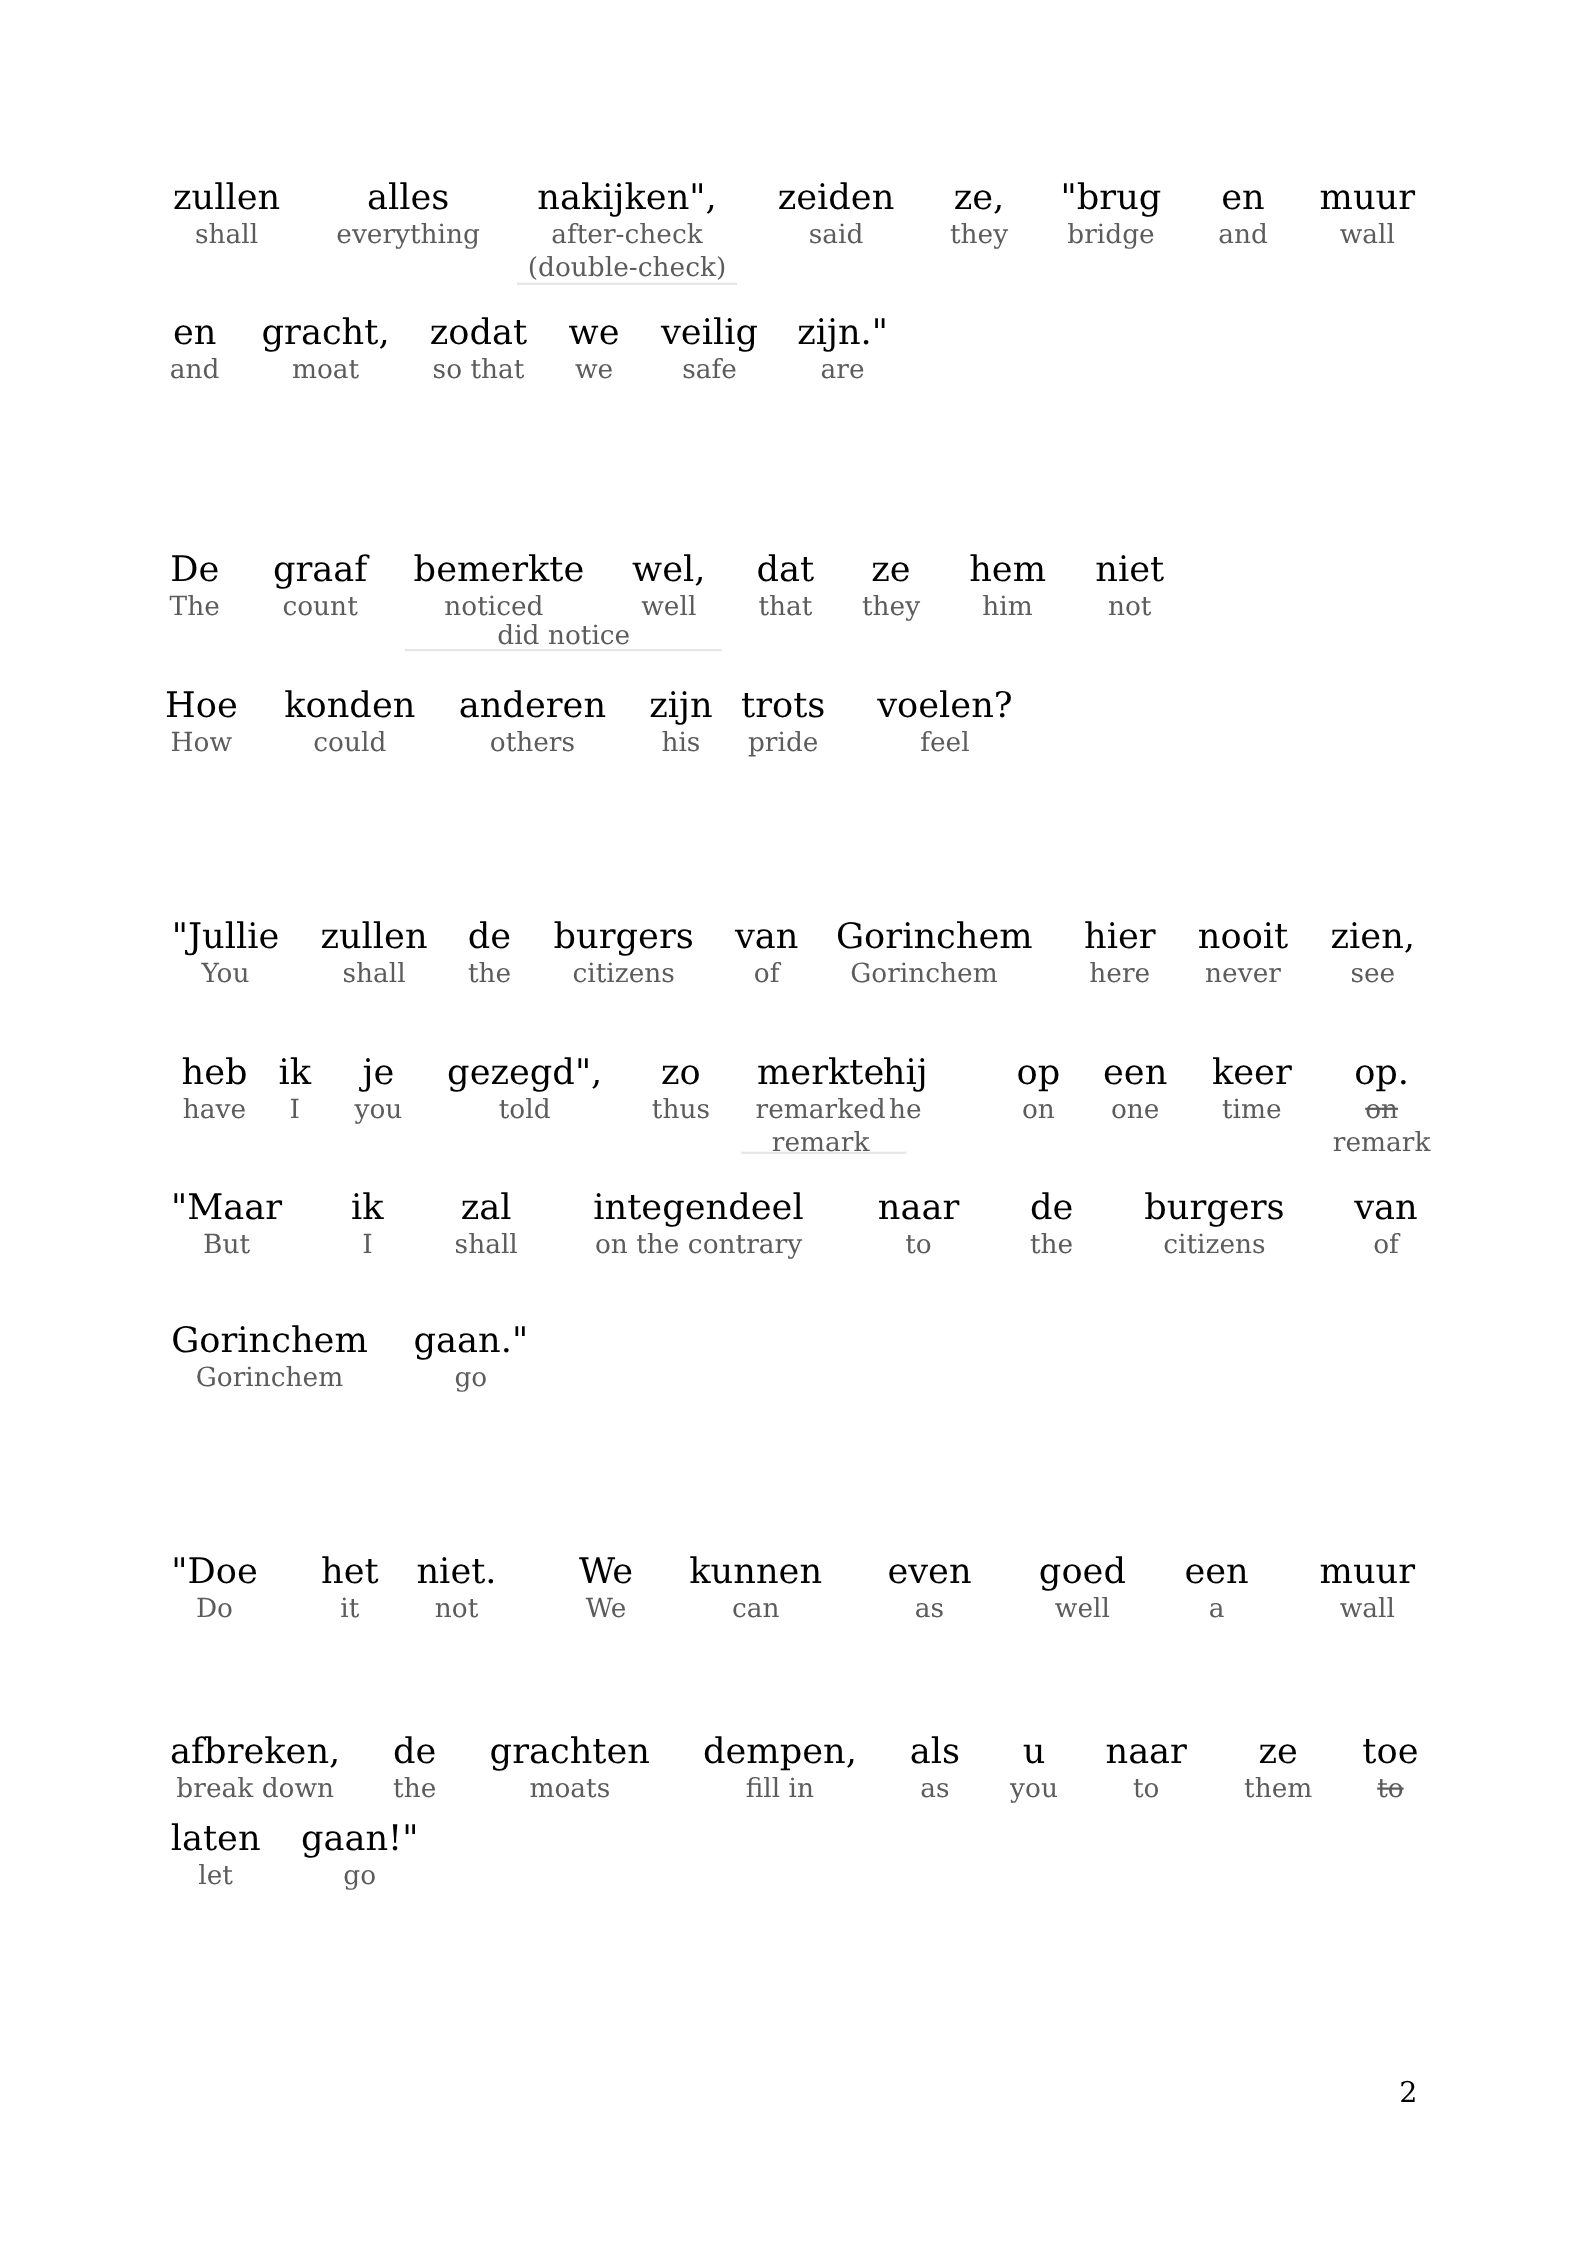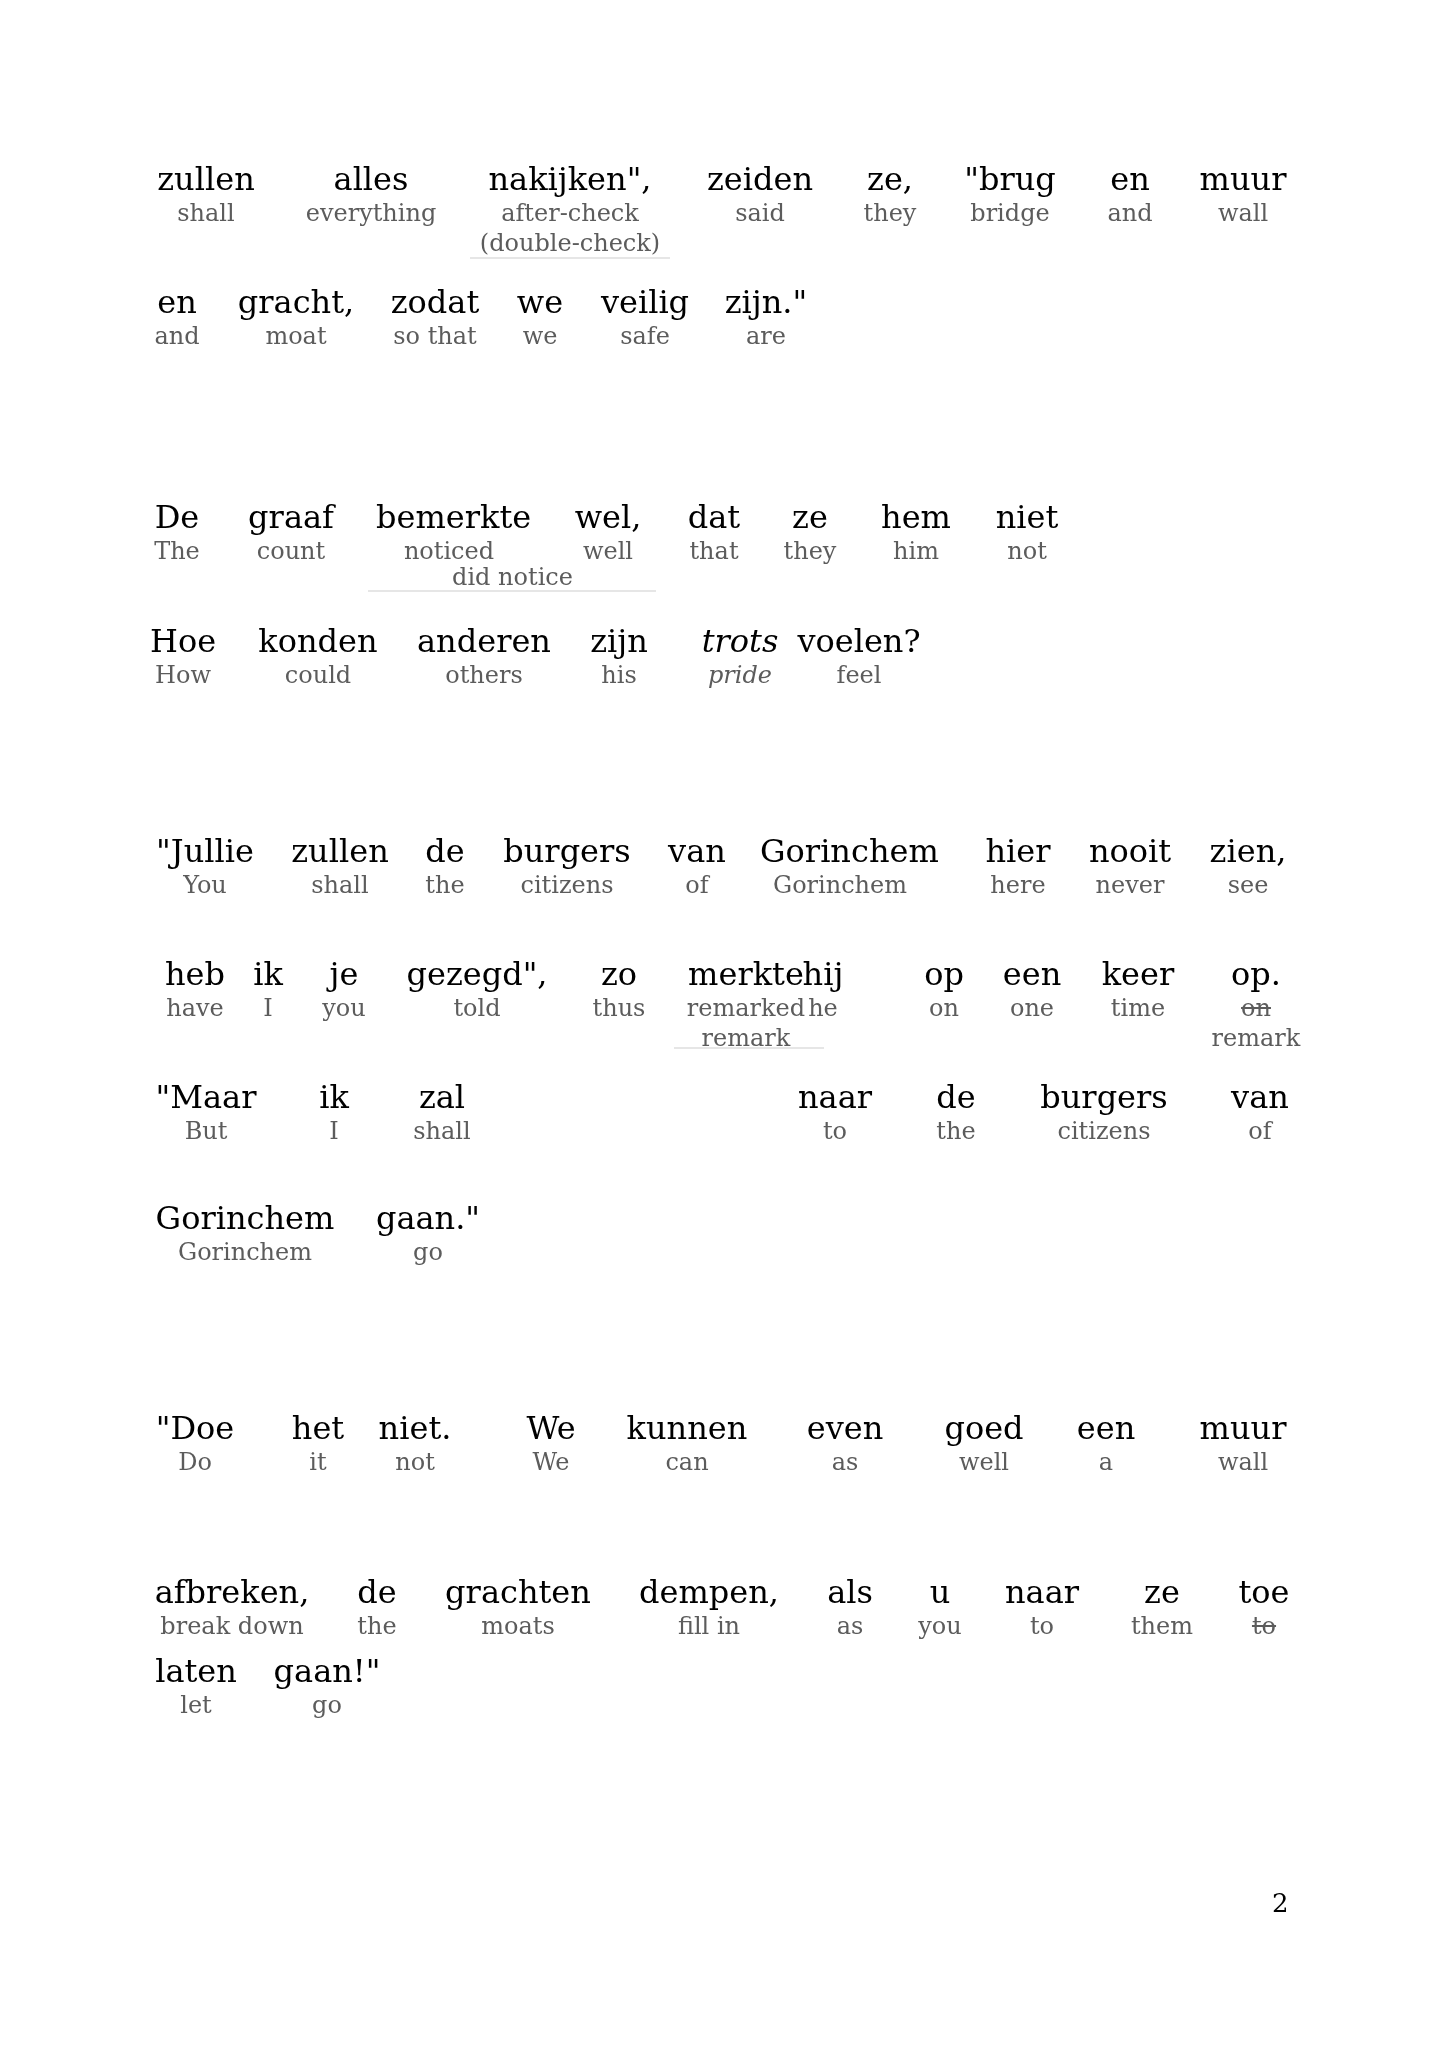--- a/index.html
+++ b/index.html
@@ -191,21 +191,21 @@
       <span class="gl">could</span>
     </div>
     <div class="word" style="left:412px;width:144px;">
       <span class="nl">anderen</span>
       <span class="gl">others</span>
     </div>
     <div class="word" style="left:584px;width:70px;">
       <span class="nl">zijn</span>
       <span class="gl">his</span>
     </div>
-    <div class="word" style="left:696px;width:88px;font-style:italic;">
+    <div class="word" style="left:668px;width:88px;">
       <span class="nl">trots</span>
       <span class="gl">pride</span>
     </div>
     <div class="word" style="left:794px;width:130px;">
       <span class="nl">voelen?</span>
       <span class="gl">feel</span>
     </div>
   </div>
 
   <div class="line" style="top:832px;">
@@ -303,20 +303,24 @@
       <span class="gl">But</span>
     </div>
     <div class="word" style="left:308px;width:52px;">
       <span class="nl">ik</span>
       <span class="gl">I</span>
     </div>
     <div class="word" style="left:400px;width:84px;">
       <span class="nl">zal</span>
       <span class="gl">shall</span>
     </div>
+    <div class="word" style="left:528px;width:214px;">
+      <span class="nl">integendeel</span>
+      <span class="gl">on the contrary</span>
+    </div>
     <div class="word" style="left:790px;width:90px;">
       <span class="nl">naar</span>
       <span class="gl">to</span>
     </div>
     <div class="word" style="left:920px;width:72px;">
       <span class="nl">de</span>
       <span class="gl">the</span>
     </div>
     <div class="word" style="left:1034px;width:140px;">
       <span class="nl">burgers</span>

